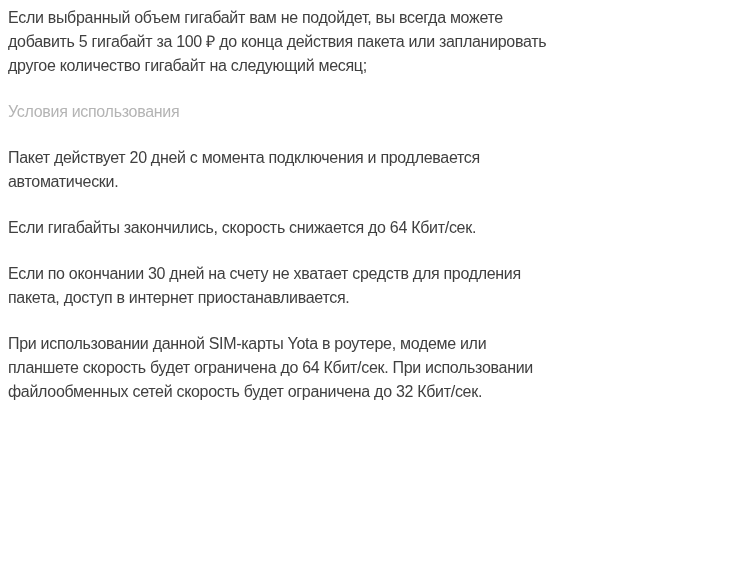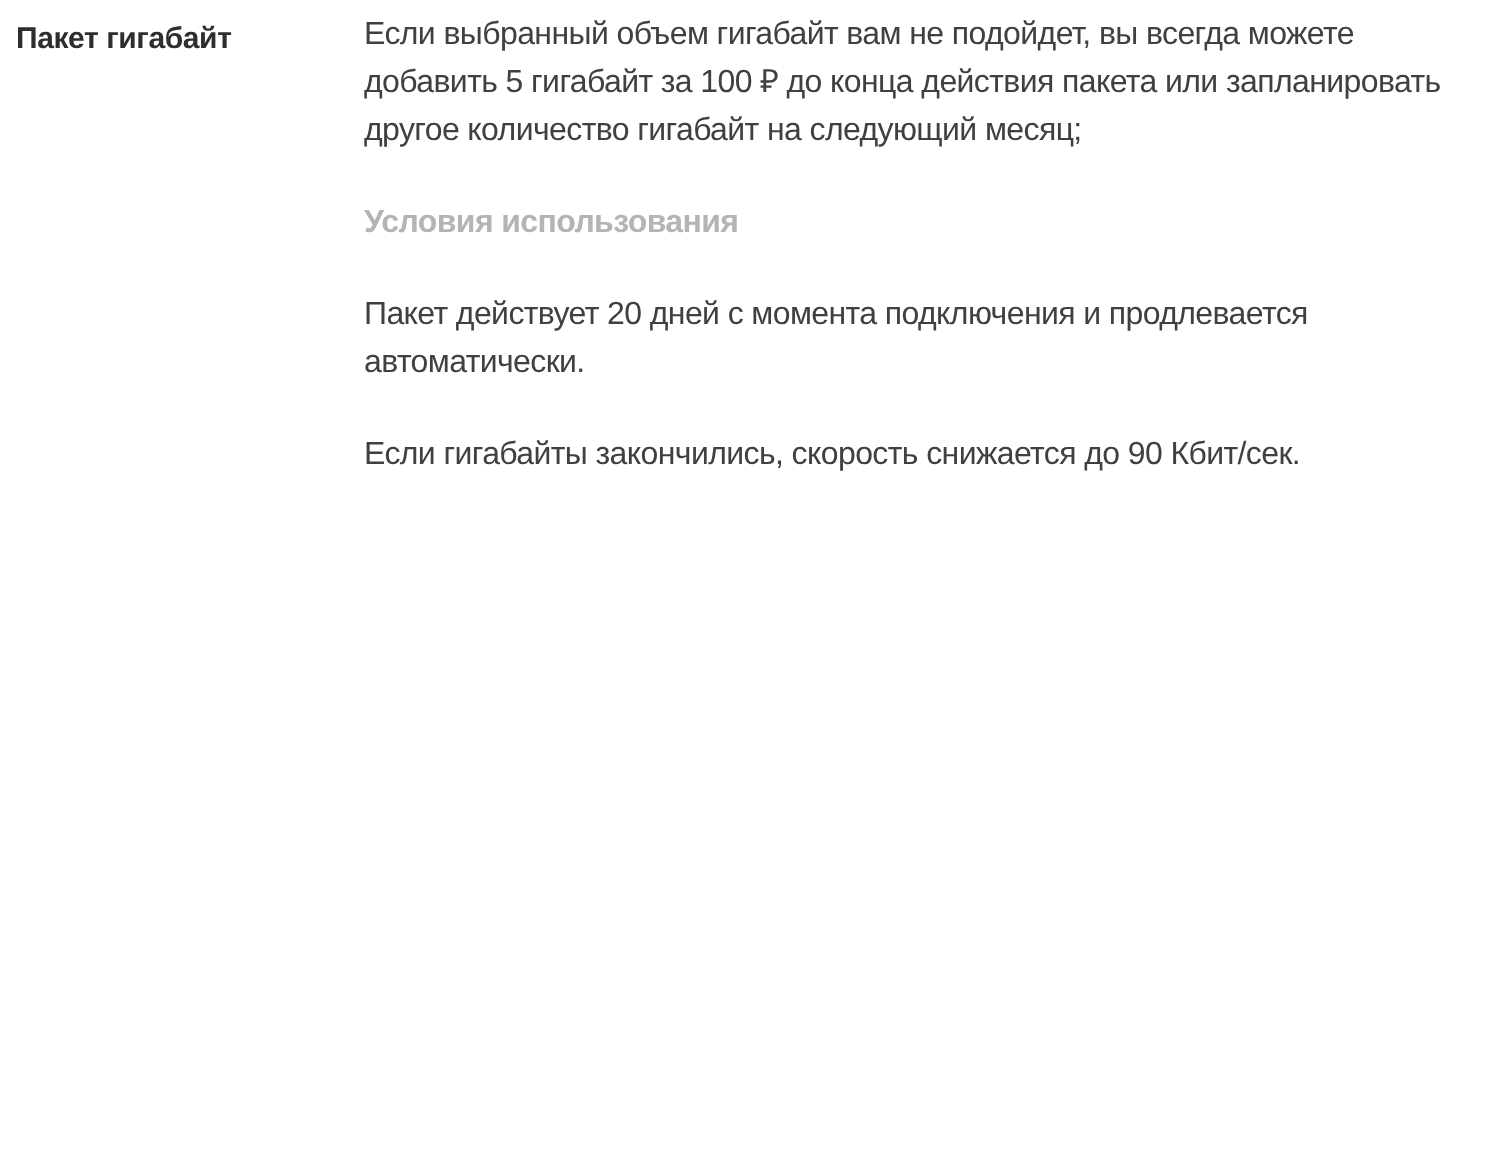--- a/index.html
+++ b/index.html
@@ -39,27 +39,27 @@
     color:var(--text);
     line-height:24px;
     letter-spacing:-0.3px;
   }
   .faq-content p{
     margin:0 0 22px 0;
     padding:0;
   }
   .faq-content p.muted{
     color:var(--muted);
-    font-weight:bold;
   }
 </style>
 </head>
 <body>
 
 <div class="faq-row">
-  <div class="faq-label">Пакет гигабайт</div>
   <div class="faq-content" id="paragraphs">
       <p class="">Если выбранный объем гигабайт вам не подойдет, вы всегда можете добавить 5 гигабайт за 100 ₽ до конца действия пакета или запланировать другое количество гигабайт на следующий месяц;</p>
       <p class="muted">Условия использования</p>
       <p class="">Пакет действует 20 дней с момента подключения и продлевается автоматически.</p>
-      <p class="">Если гигабайты закончились, скорость снижается до 90 Кбит/сек.</p>
+      <p class="">Если гигабайты закончились, скорость снижается до 64 Кбит/сек.</p>
+      <p class="">Если по окончании 30 дней на счету не хватает средств для продления пакета, доступ в интернет приостанавливается.</p>
+      <p class="">При использовании данной SIM-карты Yota в роутере, модеме или планшете скорость будет ограничена до 64 Кбит/сек. При использовании файлообменных сетей скорость будет ограничена до 32 Кбит/сек.</p>
     </div>
 </div>
 
 </body></html>

